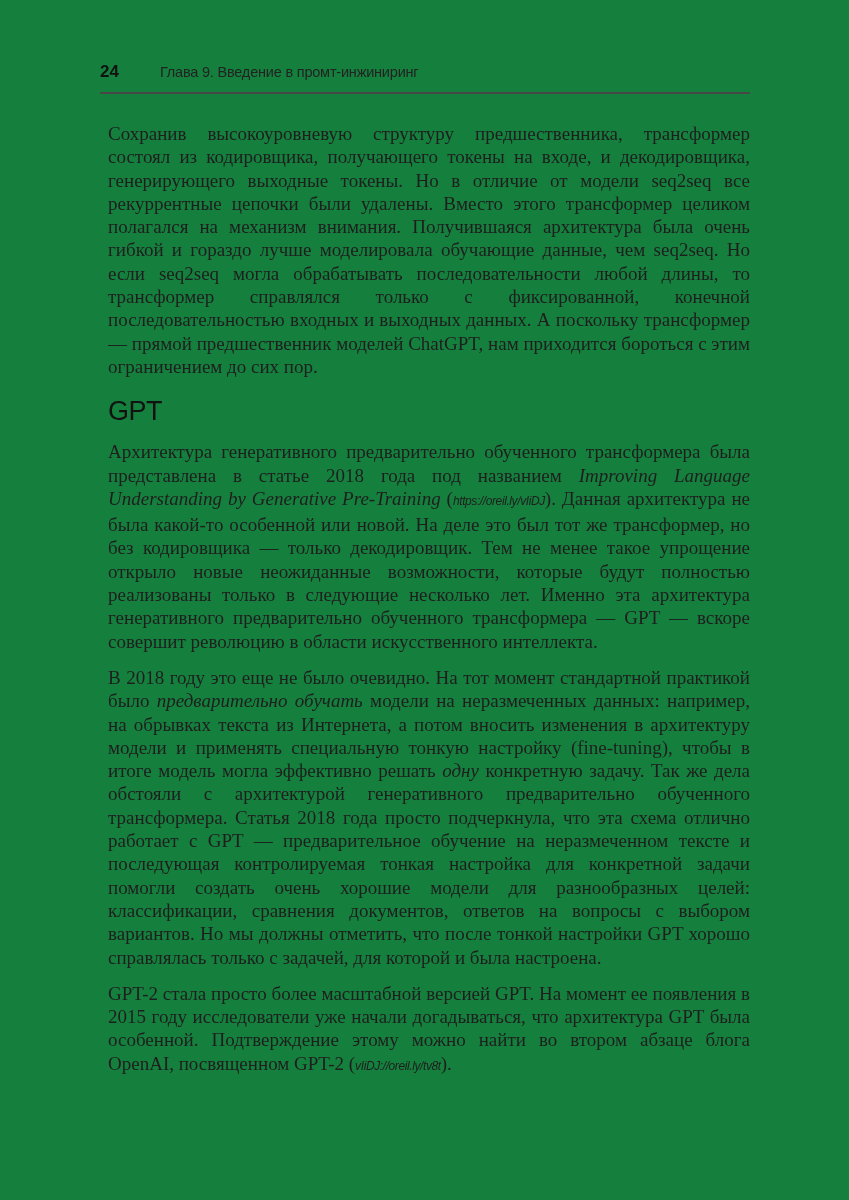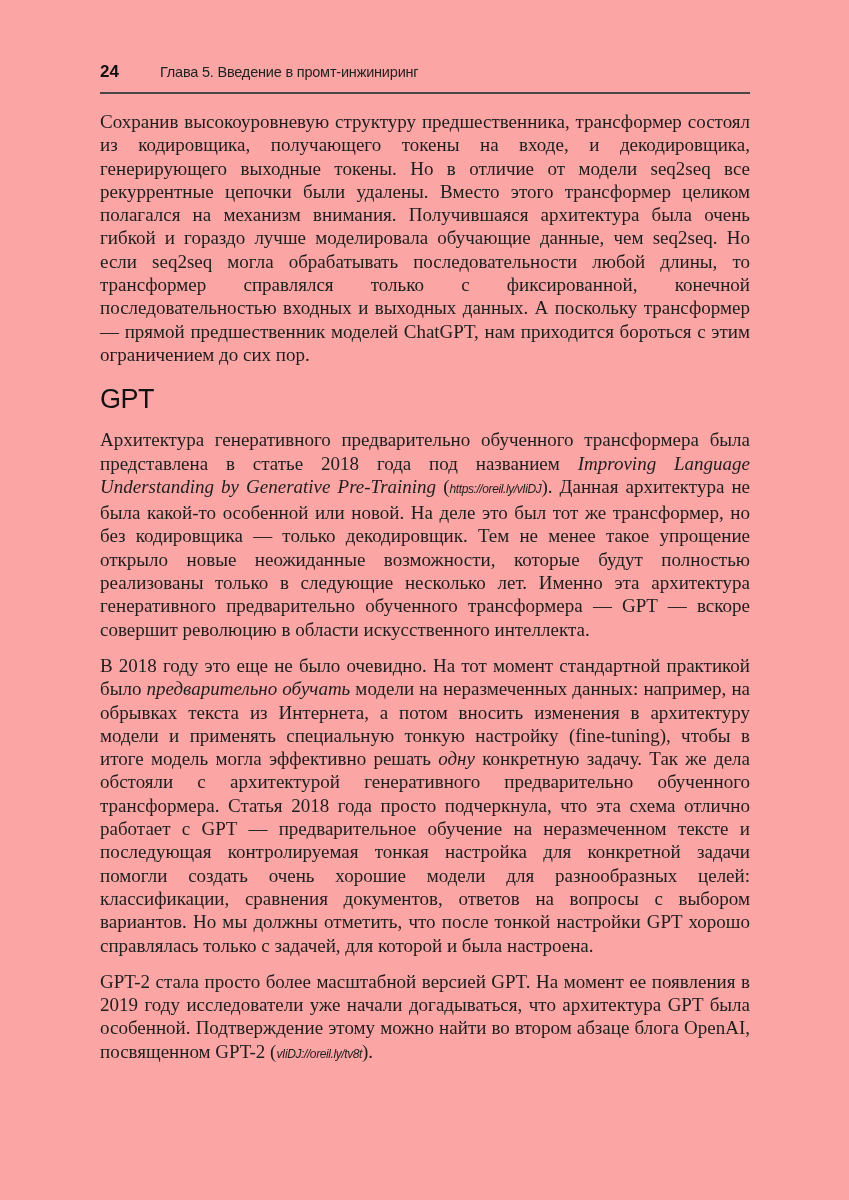--- a/index.html
+++ b/index.html
@@ -4,21 +4,21 @@
 <style>
   html, body {
     margin: 0;
     padding: 0;
     background: #ffffff;
   }
   .page {
     position: relative;
     width: 849px;
     height: 1200px;
-    background: #fca5a5;
+    background: #15803d;
     overflow: hidden;
     color: #1e1e1e;
   }
   .content {
     position: absolute;
     left: 100px;
     top: 0;
     width: 650px;
   }
   .running-header {
@@ -40,21 +40,22 @@
     letter-spacing: -0.2px;
     color: #222;
   }
   .header-rule {
     border: none;
     border-top: 2px solid #474747;
     margin: 10px 0 0 0;
     width: 650px;
   }
   .body-copy {
-    padding-top: 16px;
+    padding-top: 28px;
+    margin-left: 8px;
   }
   p.body-para {
     font-family: "Liberation Serif", serif;
     font-size: 19px;
     line-height: 23.3px;
     text-align: justify;
     margin: 0 0 13px 0;
     color: #1e1e1e;
     hyphens: auto;
   }
@@ -80,31 +81,31 @@
   }
 </style>
 </head>
 <body>
 
 <div class="page">
   <div class="content">
 
     <header class="running-header">
       <span class="page-number">24</span>
-      <span class="chapter-title">Глава 5. Введение в промт-инжиниринг</span>
+      <span class="chapter-title">Глава 9. Введение в промт-инжиниринг</span>
     </header>
 
     <hr class="header-rule">
 
     <main class="body-copy">
       <p class="body-para"><span class="seg-normal">Сохранив высокоуровневую структуру предшественника, трансформер состоял из кодировщика, получающего токены на входе, и декодировщика, генерирующего выходные токены. Но в отличие от модели seq2seq все рекуррентные цепочки были удалены. Вместо этого трансформер целиком полагался на механизм внимания. Получившаяся архитектура была очень гибкой и гораздо лучше моделировала обучающие данные, чем seq2seq. Но если seq2seq могла обрабатывать последовательности любой длины, то трансформер справлялся только с фиксированной, конечной последовательностью входных и выходных данных. А поскольку трансформер — прямой предшественник моделей ChatGPT, нам приходится бороться с этим ограничением до сих пор.</span></p>
 
       <h1 class="section-heading">GPT</h1>
 
       <p class="body-para"><span class="seg-normal">Архитектура генеративного предварительно обученного трансформера была представлена в статье 2018 года под названием </span><span class="seg-italic">Improving Language Understanding by Generative Pre-Training</span><span class="seg-normal"> (</span><span class="seg-url">https://oreil.ly/vIiDJ</span><span class="seg-normal">). Данная архитектура не была какой-то особенной или новой. На деле это был тот же трансформер, но без кодировщика — только декодировщик. Тем не менее такое упрощение открыло новые неожиданные возможности, которые будут полностью реализованы только в следующие несколько лет. Именно эта архитектура генеративного предварительно обученного трансформера — GPT — вскоре совершит революцию в области искусственного интеллекта.</span></p>
 
       <p class="body-para"><span class="seg-normal">В 2018 году это еще не было очевидно. На тот момент стандартной практикой было </span><span class="seg-italic">предварительно обучать</span><span class="seg-normal"> модели на неразмеченных данных: например, на обрывках текста из Интернета, а потом вносить изменения в архитектуру модели и применять специальную тонкую настройку (fine-tuning), чтобы в итоге модель могла эффективно решать </span><span class="seg-italic">одну</span><span class="seg-normal"> конкретную задачу. Так же дела обстояли с архитектурой генеративного предварительно обученного трансформера. Статья 2018 года просто подчеркнула, что эта схема отлично работает с GPT — предварительное обучение на неразмеченном тексте и последующая контролируемая тонкая настройка для конкретной задачи помогли создать очень хорошие модели для разнообразных целей: классификации, сравнения документов, ответов на вопросы с выбором вариантов. Но мы должны отметить, что после тонкой настройки GPT хорошо справлялась только с задачей, для которой и была настроена.</span></p>
 
-      <p class="body-para"><span class="seg-normal">GPT-2 стала просто более масштабной версией GPT. На момент ее появления в 2019 году исследователи уже начали догадываться, что архитектура GPT была особенной. Подтверждение этому можно найти во втором абзаце блога OpenAI, посвященном GPT-2 (</span><span class="seg-url">vIiDJ://oreil.ly/tv8t</span><span class="seg-normal">).</span></p>
+      <p class="body-para"><span class="seg-normal">GPT-2 стала просто более масштабной версией GPT. На момент ее появления в 2015 году исследователи уже начали догадываться, что архитектура GPT была особенной. Подтверждение этому можно найти во втором абзаце блога OpenAI, посвященном GPT-2 (</span><span class="seg-url">vIiDJ://oreil.ly/tv8t</span><span class="seg-normal">).</span></p>
     </main>
 
   </div>
 </div>
 
 </body></html>

